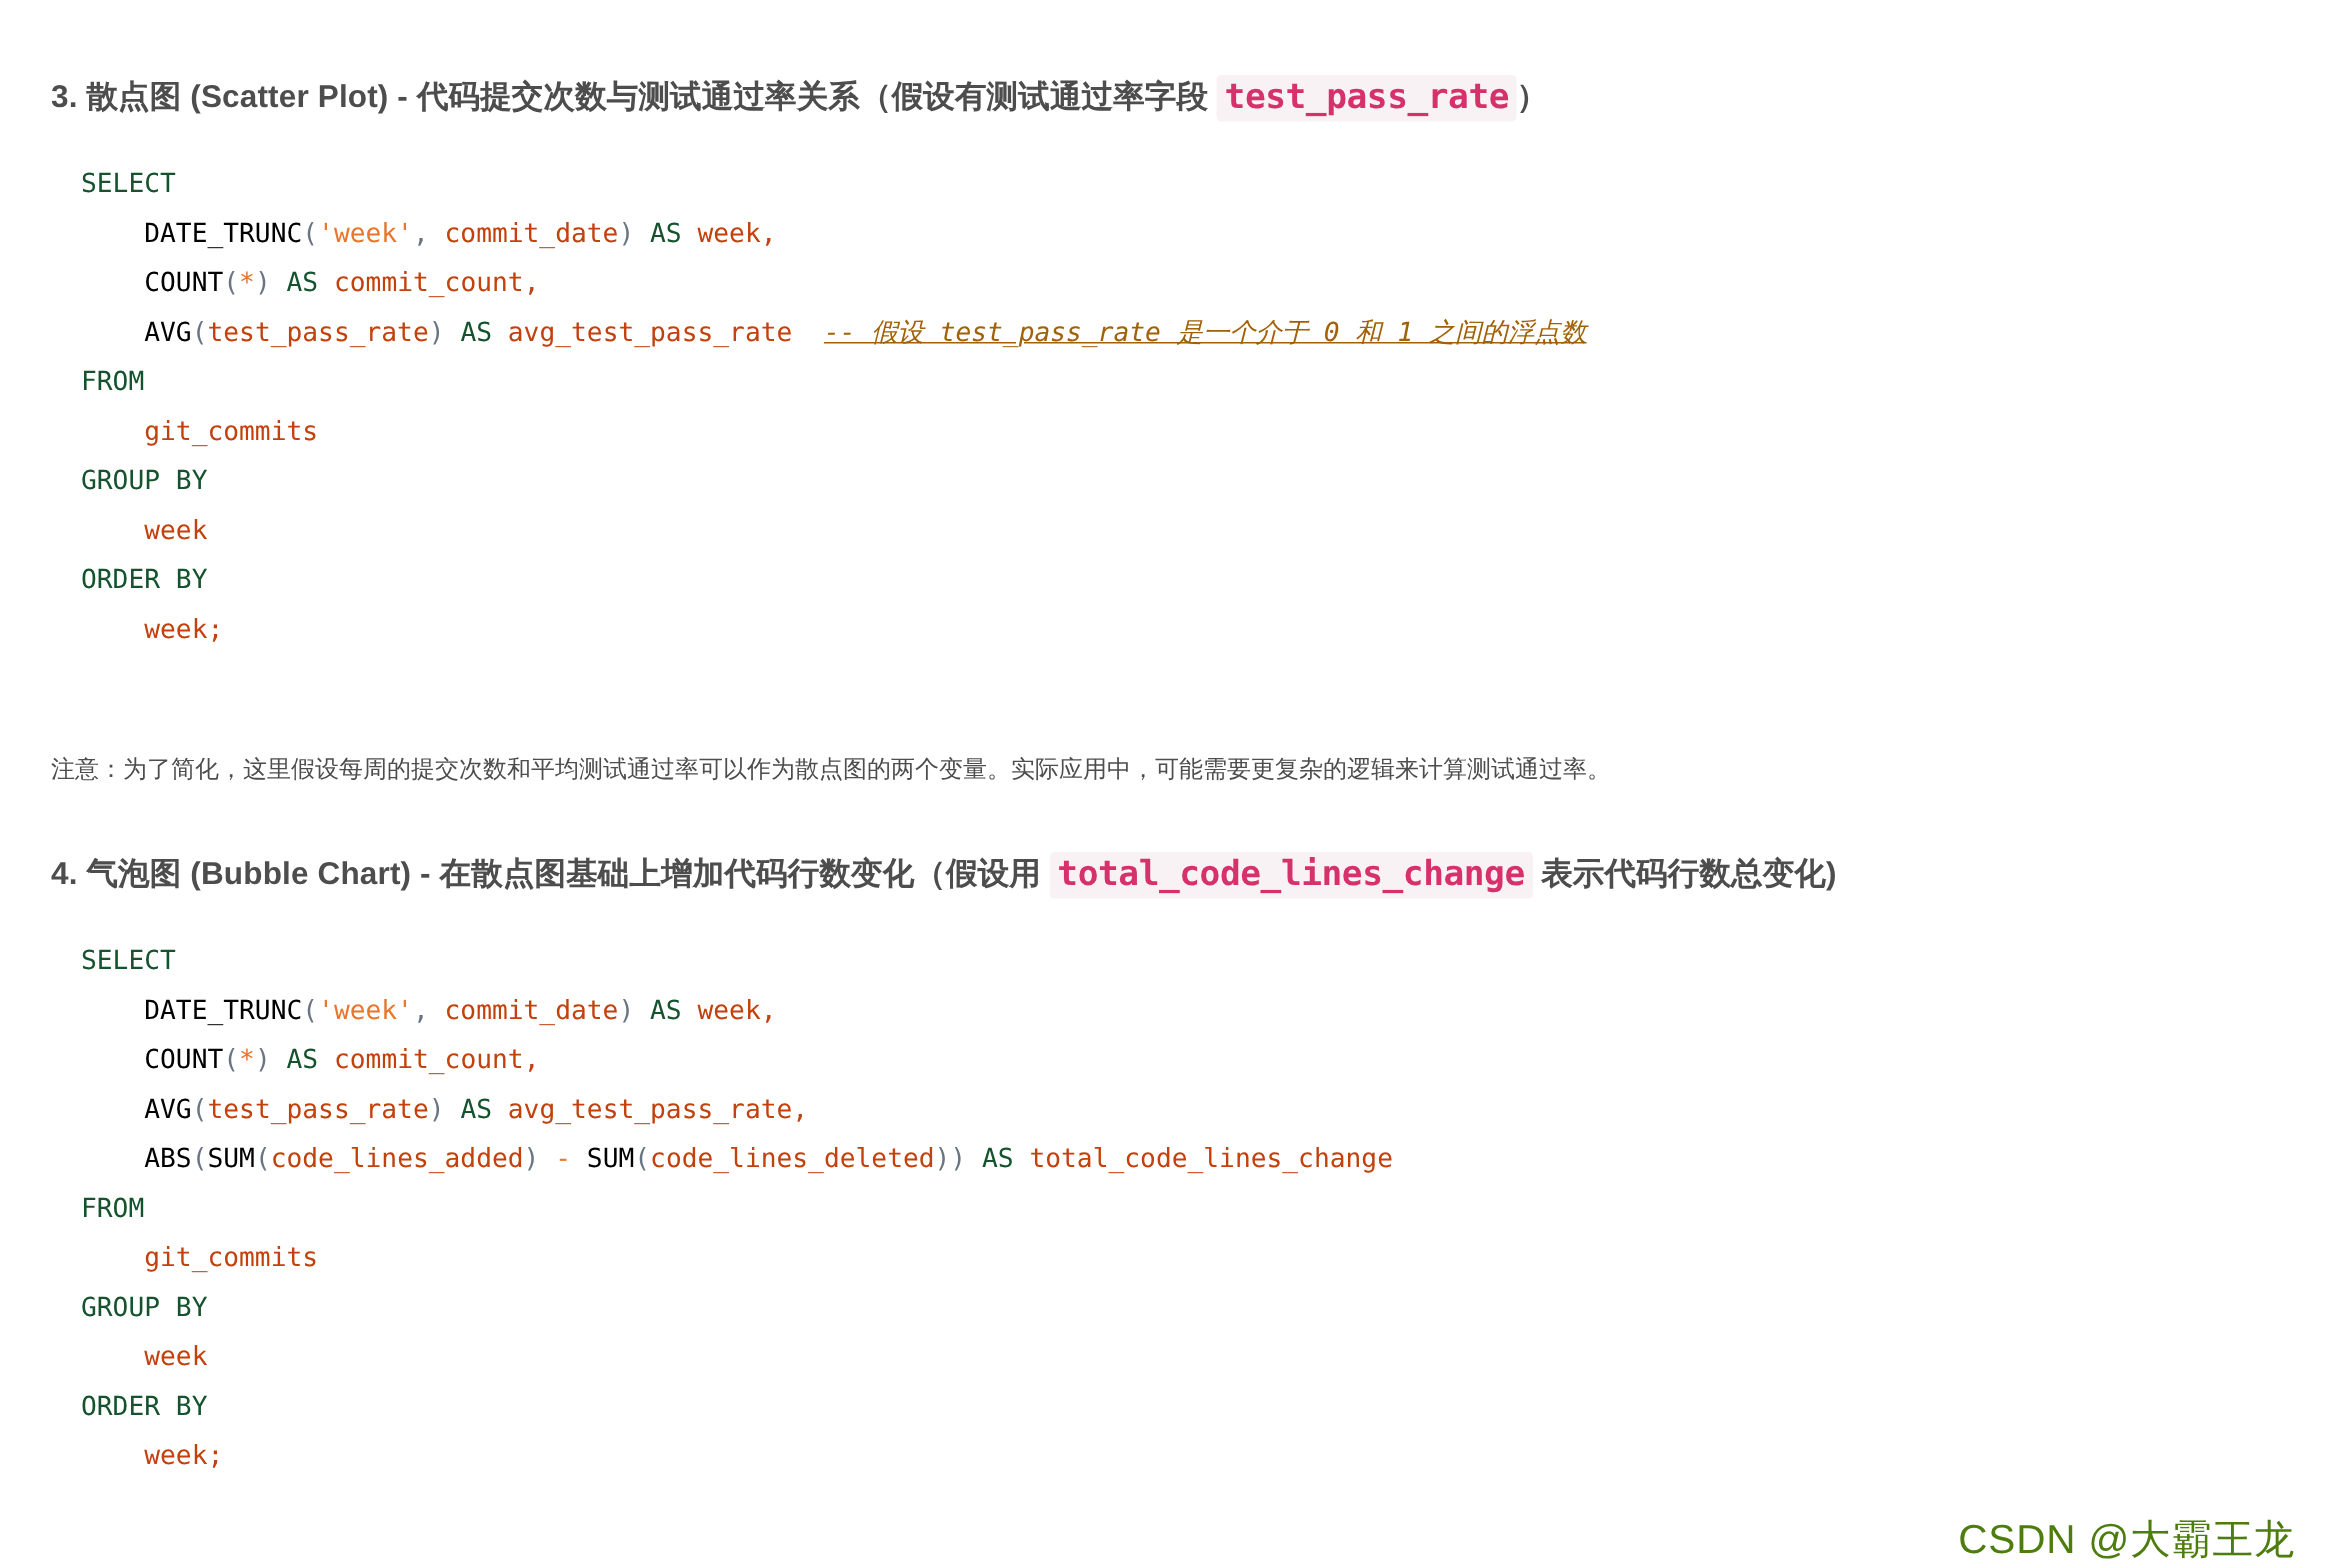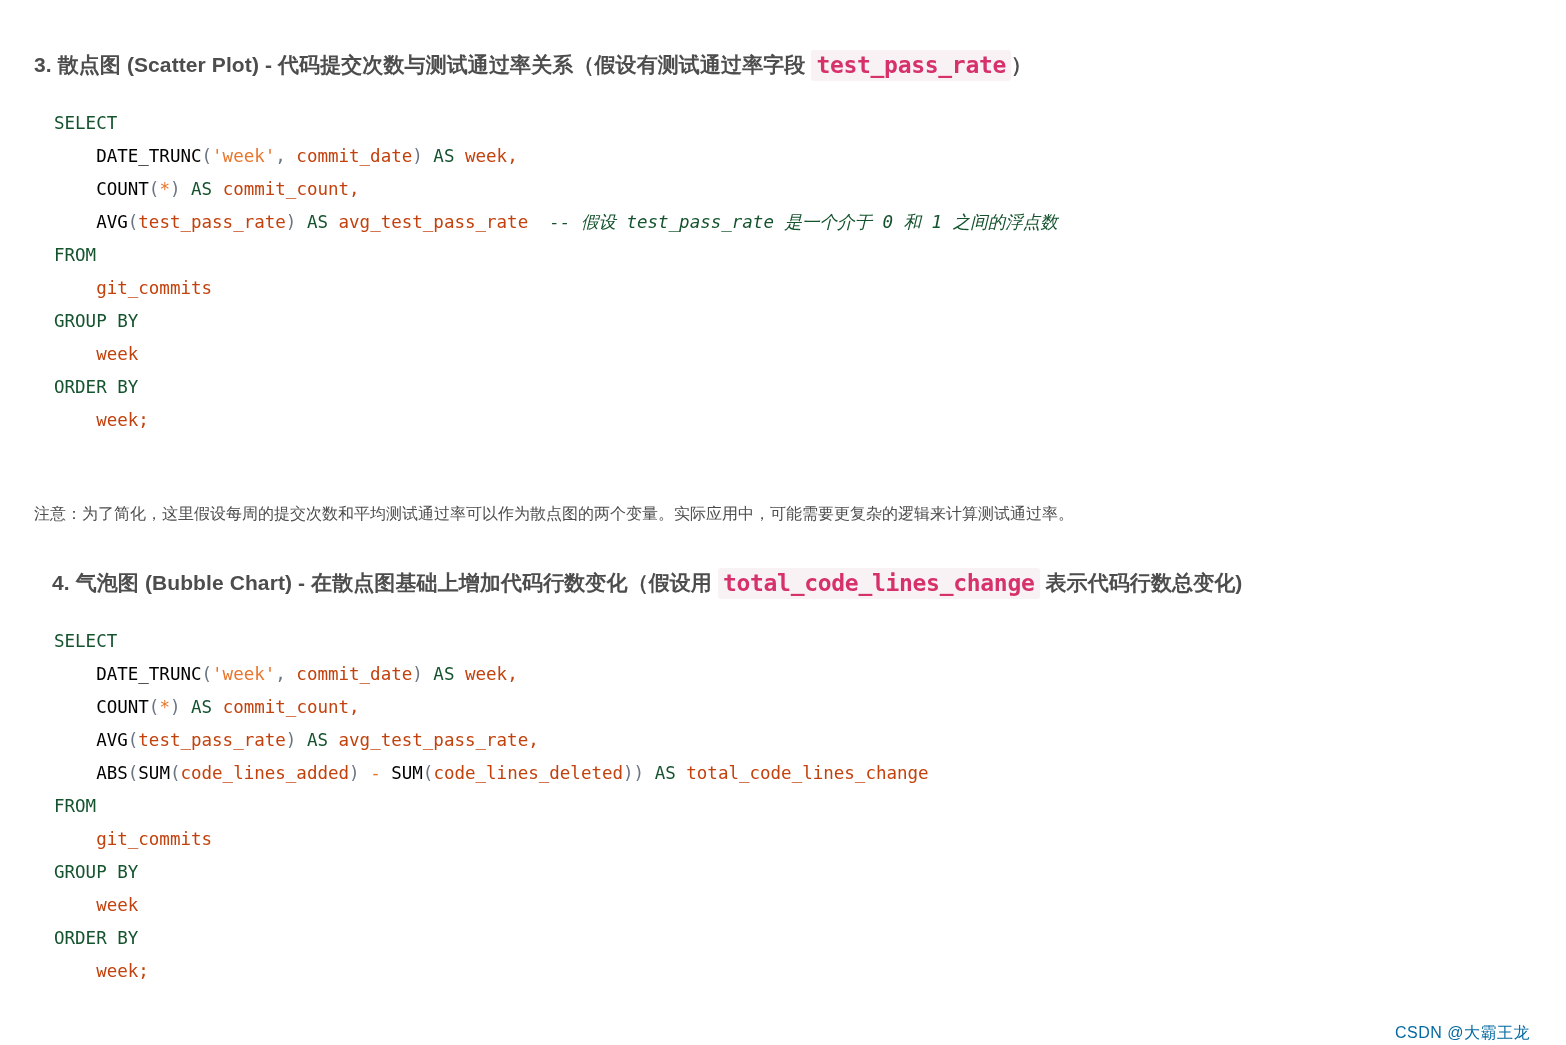--- a/index.html
+++ b/index.html
@@ -28,21 +28,21 @@
   .section-heading {
     font-family: "Liberation Sans", sans-serif;
     font-size: 21px;
     font-weight: bold;
     color: #4d4d4d;
     letter-spacing: 0.1px;
     line-height: 1.25;
     white-space: nowrap;
   }
   .h-first { padding-top: 30px; }
-  .h-second { padding-top: 14px; margin-left: 18px; }
+  .h-second { padding-top: 14px; }
 
   .inline-code {
     font-family: "DejaVu Sans Mono", "Liberation Mono", monospace;
     font-size: 23px;
     font-weight: bold;
     color: #d6316a;
     background: #f9f2f4;
     padding: 2px 5px 3px 5px;
     border-radius: 3px;
     letter-spacing: -0.3px;
@@ -63,42 +63,42 @@
   }
   .cb-1 { margin-top: 18px; }
   .cb-2 { margin-top: 18px; }
 
   .kw   { color: #14532d; }        
   .fn   { color: #000000; }        
   .str  { color: #e8762c; }        
   .op   { color: #e8762c; }        
   .id   { color: #c2410c; }        
   .pun  { color: #6a7583; }        
-  .cmt  { color: #14532d; font-style: italic; }
+  .cmt  { color: #a16207; font-style: italic; text-decoration: underline; }
 
   
   .note {
     font-family: "Liberation Sans", sans-serif;
     font-size: 16px;
     line-height: 41px;
     color: #4d4d4d;
     margin-top: 50px;
     max-width: 1478px;
     text-align: justify;
     text-justify: inter-character;
   }
 
   
   .watermark {
     position: absolute;
     right: 36px;
     bottom: 22px;
     font-family: "Liberation Sans", sans-serif;
-    font-size: 16px;
-    color: #0369a1;
+    font-size: 27px;
+    color: #4d7c0f;
     letter-spacing: 0.5px;
     white-space: nowrap;
     user-select: none;
   }
 </style>
 </head>
 <body>
 
 <div class="page">
 

